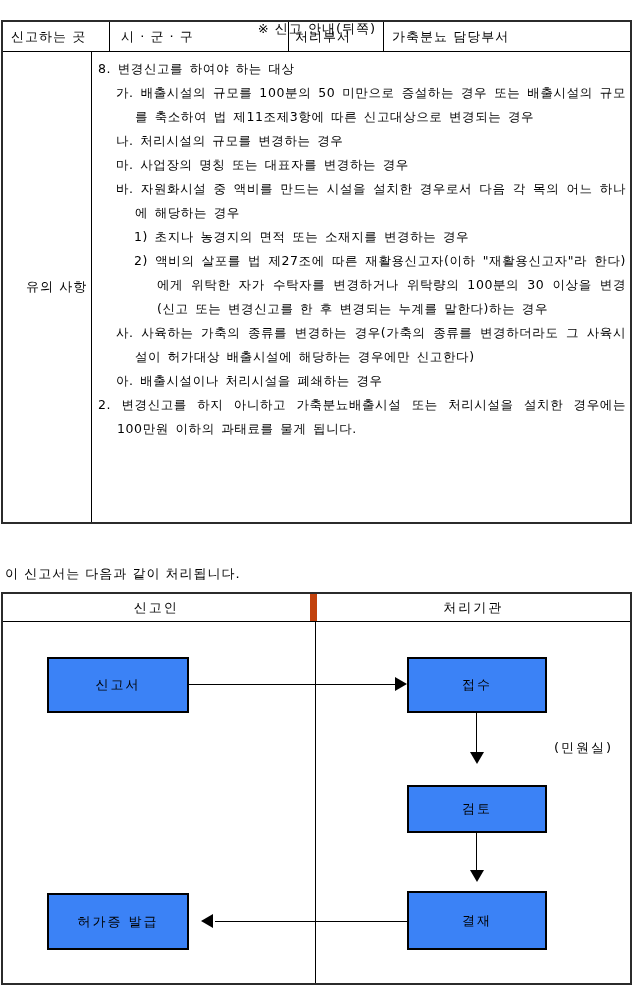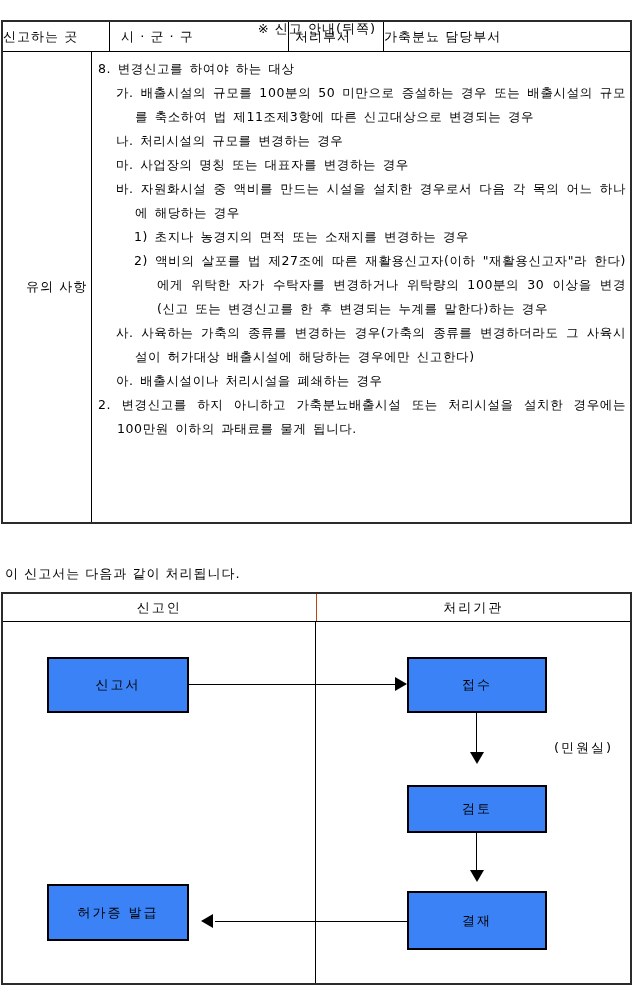--- a/index.html
+++ b/index.html
@@ -23,21 +23,21 @@
     position: absolute; top: 20px; left: 1px;
     width: 631px; height: 504px;
     border: 2px solid #2b2b2b;
     display: flex; flex-direction: column;
   }
   .t1-row1 { display: flex; height: 30px; border-bottom: 1px solid #000; flex: 0 0 auto; }
   .t1-row1 .cell {
     border-right: 1px solid #000;
     font-size: 13px; letter-spacing: 1px;
     display: flex; align-items: center;
-    white-space: nowrap; overflow: hidden;
+    padding-left: 8px; white-space: nowrap; overflow: hidden;
   }
   .c1 { width: 107px; }
   .c2 { width: 179px; padding-left: 11px !important; }
   .c3 { width: 95px;  padding-left: 6px !important; }
   .c4 { flex: 1; border-right: none !important; }
 
   .t1-row2 { display: flex; flex: 1 1 auto; overflow: hidden; }
   .t1-row2 .label-cell {
     width: 89px; flex: 0 0 auto;
     border-right: 1px solid #000;
@@ -67,34 +67,34 @@
     position: absolute; top: 592px; left: 1px;
     width: 631px; height: 393px;
     border: 2px solid #2b2b2b;
     display: flex; flex-direction: column;
   }
   .t2-head { display: flex; height: 28px; border-bottom: 1px solid #000; flex: 0 0 auto; }
   .t2-head .hcell {
     width: 50%; display: flex; align-items: center; justify-content: center;
     font-size: 13px; letter-spacing: 2px;
   }
-  .t2-head .hcell:first-child { border-right: 1px solid #c2410c; }
+  .t2-head .hcell:first-child { border-right: 7px solid #c2410c; }
   .t2-body { position: relative; flex: 1 1 auto; }
   .divider { position: absolute; left: 312px; top: 0; width: 1px; height: 100%; background: #000; }
 
   .fbox {
     position: absolute; border: 2px solid #000; background: #3b82f6;
     display: flex; align-items: center; justify-content: center;
     font-size: 13px; letter-spacing: 2px; white-space: nowrap;
   }
   .b-application { left: 44px;  top: 35px;  width: 142px; height: 56px; }
   .b-receipt     { left: 404px; top: 35px;  width: 140px; height: 56px; }
   .b-review      { left: 404px; top: 163px; width: 140px; height: 48px; }
   .b-approval    { left: 404px; top: 269px; width: 140px; height: 59px; }
-  .b-permit      { left: 44px;  top: 262px; width: 142px; height: 57px; }
+  .b-permit      { left: 44px;  top: 271px; width: 142px; height: 57px; }
 
   .hline { position: absolute; height: 1px; background: #000; }
   .vline { position: absolute; width: 1px; background: #000; }
   .line-app-receipt { left: 186px; top: 62px; width: 206px; }
   .line-receipt-review { left: 473px; top: 91px; height: 39px; }
   .line-review-approval { left: 473px; top: 211px; height: 37px; }
   .line-approval-permit { left: 212px; top: 299px; width: 192px; }
 
   .tri-right {
     position: absolute; width: 0; height: 0;

